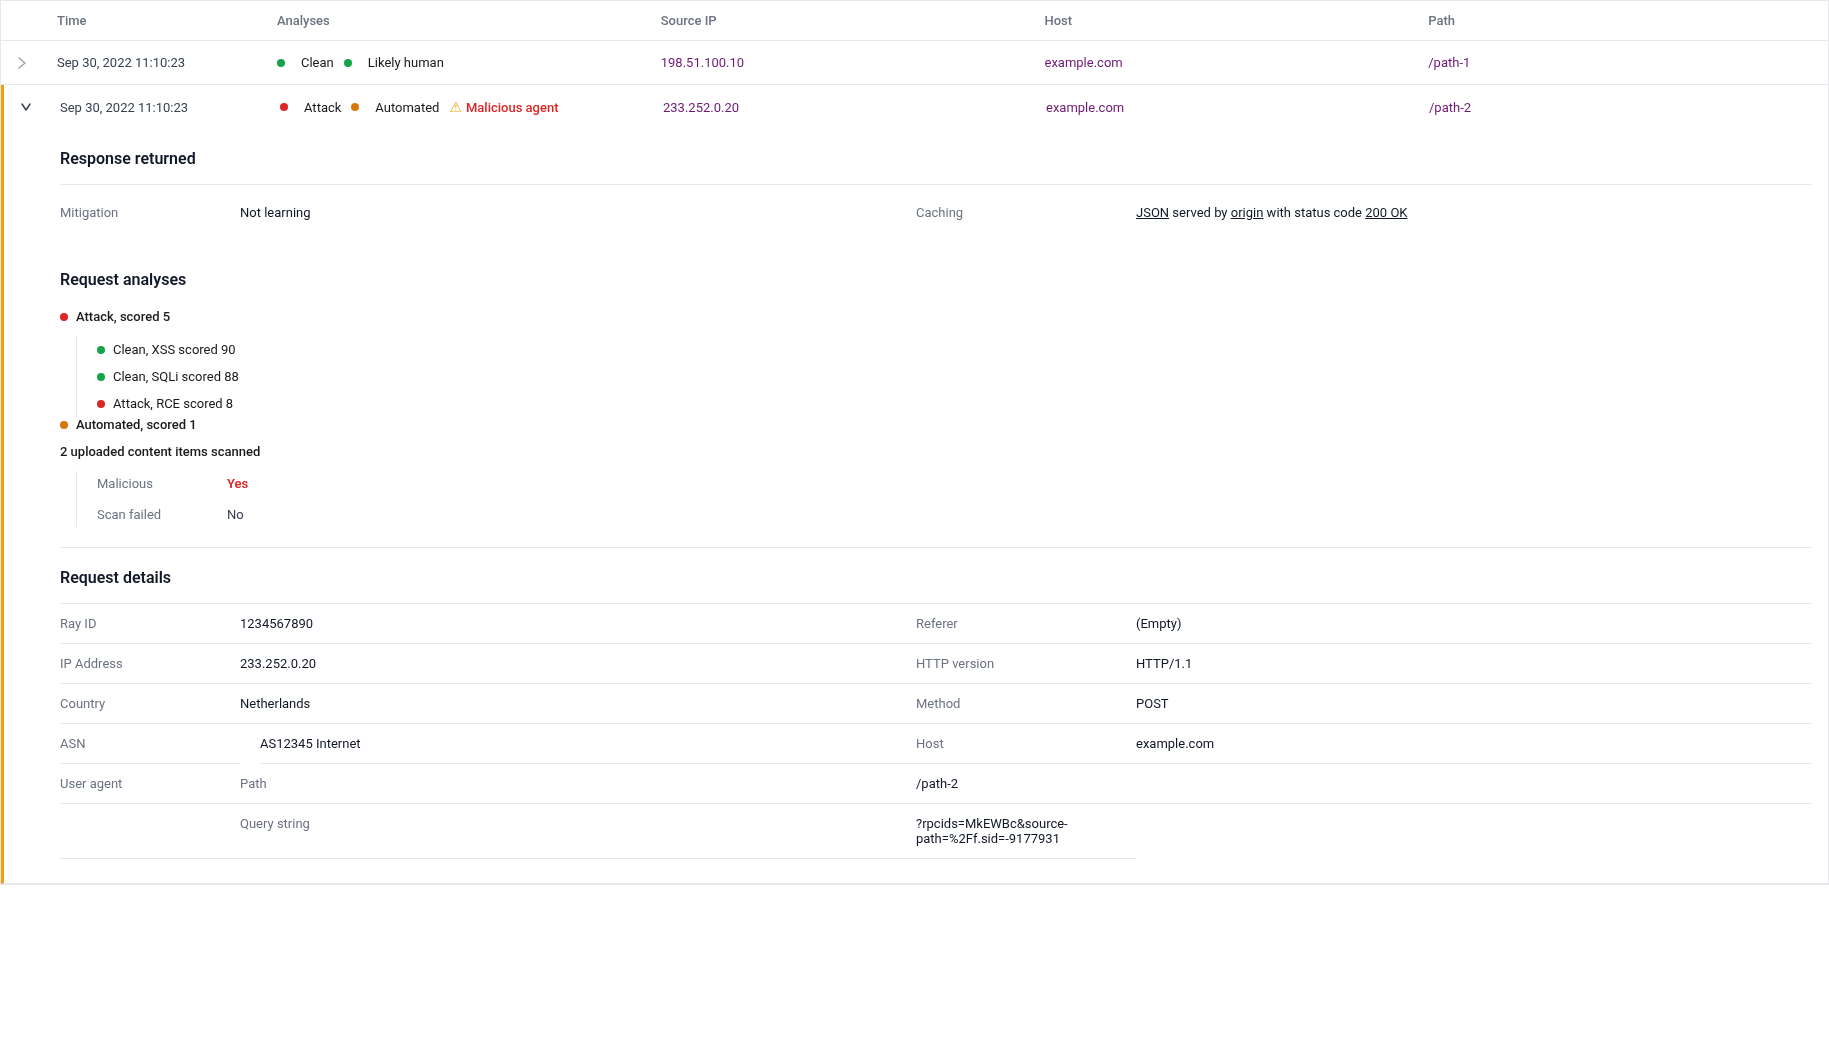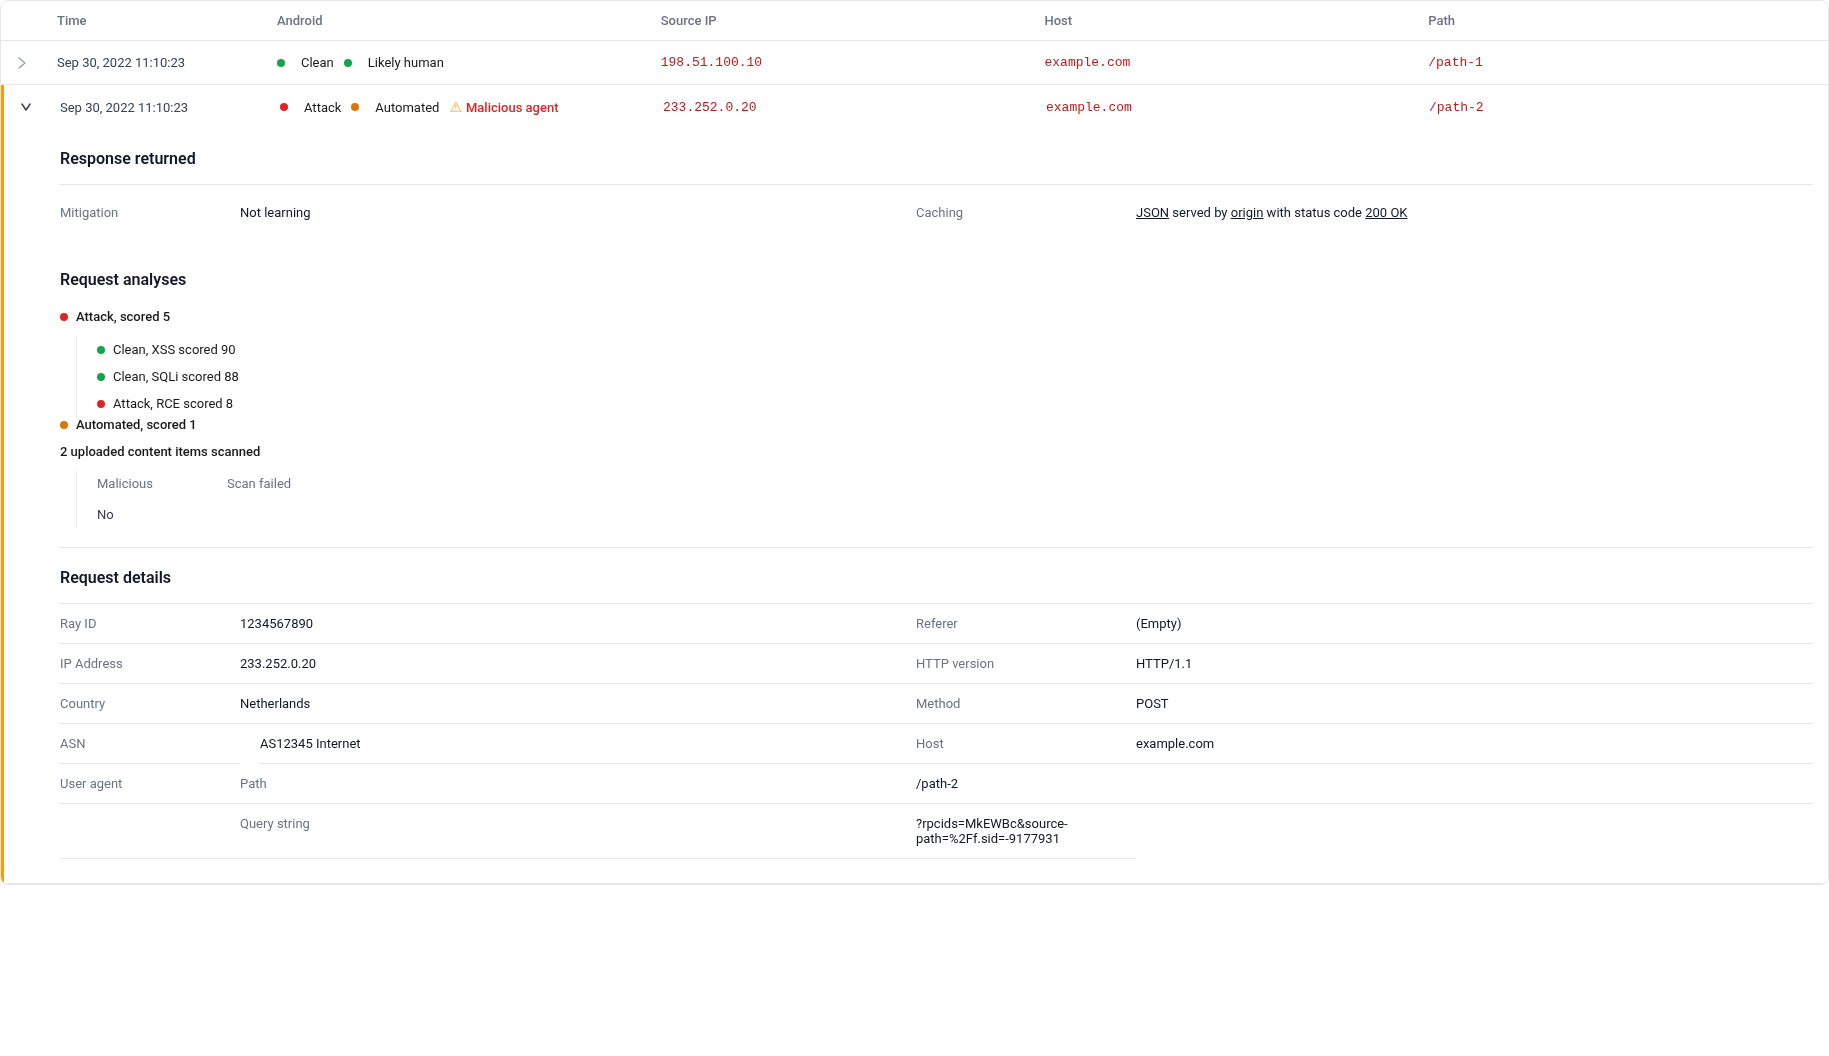--- a/index.html
+++ b/index.html
@@ -5,21 +5,21 @@
     * { box-sizing: border-box; margin: 0; padding: 0; }
     body {
       font-family: -apple-system, BlinkMacSystemFont, 'Segoe UI', Roboto, sans-serif;
       font-size: 14px;
       color: #1a1a1a;
       background: #fff;
     }
     .table-container {
       width: 100%;
       border: 1px solid #e5e7eb;
-      border-radius: 8px;
+      border-radius: 0;
       overflow: hidden;
     }
     .table-header {
       display: grid;
       grid-template-columns: 40px 220px 1fr 1fr 1fr 1fr;
       padding: 12px 16px;
       border-bottom: 1px solid #e5e7eb;
       background: #fff;
     }
     .table-header-cell {
@@ -70,22 +70,21 @@
     .badge-warning {
       display: flex;
       align-items: center;
       gap: 4px;
       color: #dc2626;
       font-weight: 500;
       font-size: 13px;
     }
     .source-ip-cell, .host-cell, .path-cell {
       font-size: 13px;
-      color: #b91c1c;
-      font-family: Liberation Mono, monospace;
+      color: #701a75;
     }
 
     
     .expanded-detail {
       border-bottom: 1px solid #e5e7eb;
       background: #fff;
     }
     .expanded-detail-inner {
       padding: 0 16px 0 56px;
     }
@@ -194,21 +193,21 @@
     }
   </style>
 </head>
 <body>
 
 <div class="table-container">
 
   <div class="table-header">
     <div></div>
     <div class="table-header-cell">Time</div>
-    <div class="table-header-cell">Android</div>
+    <div class="table-header-cell">Analyses</div>
     <div class="table-header-cell">Source IP</div>
     <div class="table-header-cell">Host</div>
     <div class="table-header-cell">Path</div>
   </div>
 
   <div class="table-row">
     <div class="chevron-icon">
       <svg width="10" height="14" viewBox="0 0 10 14" fill="none">
         <path d="M2 2L8 7L2 12" stroke="#9ca3af" stroke-width="1.5" stroke-linecap="round" stroke-linejoin="round"></path>
       </svg>
@@ -305,20 +304,21 @@
               <span>Automated, scored 1</span>
             </div>
           </div>
 
           <div class="analysis-col">
             <div class="analysis-main-item">
               <span>2 uploaded content items scanned</span>
             </div>
             <div class="analysis-kv">
               <div class="analysis-kv-label">Malicious</div>
+              <div class="analysis-kv-value yes-value">Yes</div>
               <div class="analysis-kv-label">Scan failed</div>
               <div class="analysis-kv-value no-value">No</div>
             </div>
           </div>
 
         </div>
       </div>
 
     </div>
 

